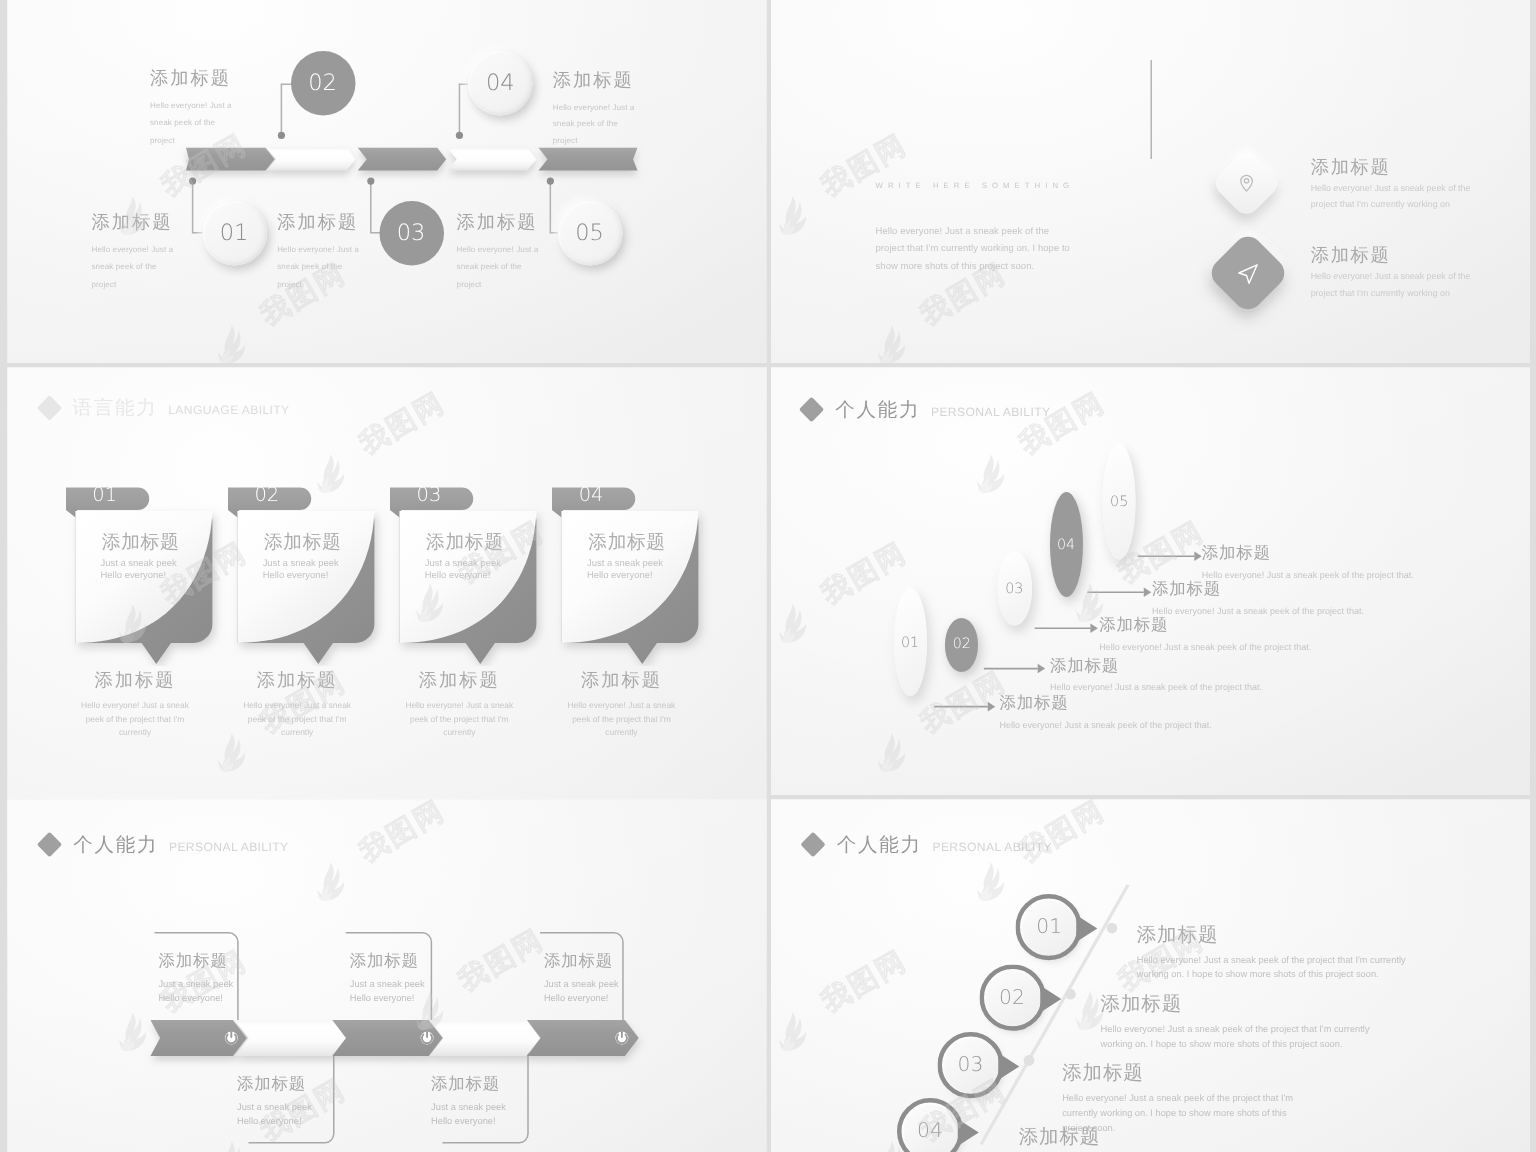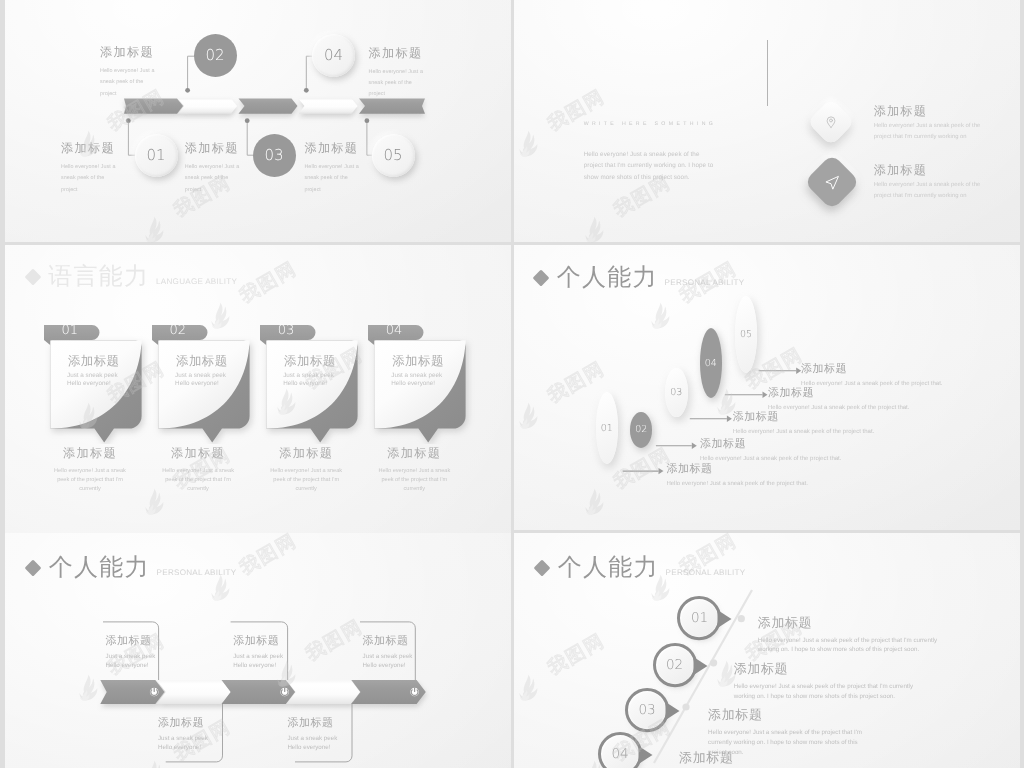--- a/index.html
+++ b/index.html
@@ -23,21 +23,21 @@
   #s5{left:5px;  top:533px; width:506px; height:285px;}
   #s6{left:514px;top:533px; width:506px; height:285px;}
 
   
   .cn-title{font-size:12.2px;color:#a6a6a6;letter-spacing:1.3px;white-space:nowrap;
             font-family:"Liberation Sans",sans-serif;}
   .en-body{font-size:5.4px;color:#c6c6c6;line-height:2.1;letter-spacing:.05px;margin-top:5px;}
   .sec-head{position:absolute;display:flex;align-items:baseline;}
   .sec-diamond{width:12px;height:12px;background:#a0a0a0;transform:rotate(45deg);border-radius:1.5px;
                align-self:center;flex:0 0 auto;}
-  .sec-cn{font-size:24px;color:#989898;letter-spacing:1.2px;margin-left:9.8px;line-height:1;}
+  .sec-cn{font-size:13px;color:#989898;letter-spacing:1.2px;margin-left:9.8px;line-height:1;}
   .sec-en{font-size:8.1px;color:#d4d4d4;letter-spacing:.25px;margin-left:7px;line-height:1;}
   .lightHead .sec-diamond{background:#e6e6e6;}
   .lightHead .sec-cn{color:#e8e8e8;}
   .lightHead .sec-en{color:#dcdcdc;}
 
   
   .circ{position:absolute;width:43px;height:43px;border-radius:50%;
         display:flex;align-items:center;justify-content:center;
         font-family:"DejaVu Sans",sans-serif;font-size:15px;letter-spacing:0px;font-weight:300;}
   .circ.dark{background:#999;color:#fff;}

